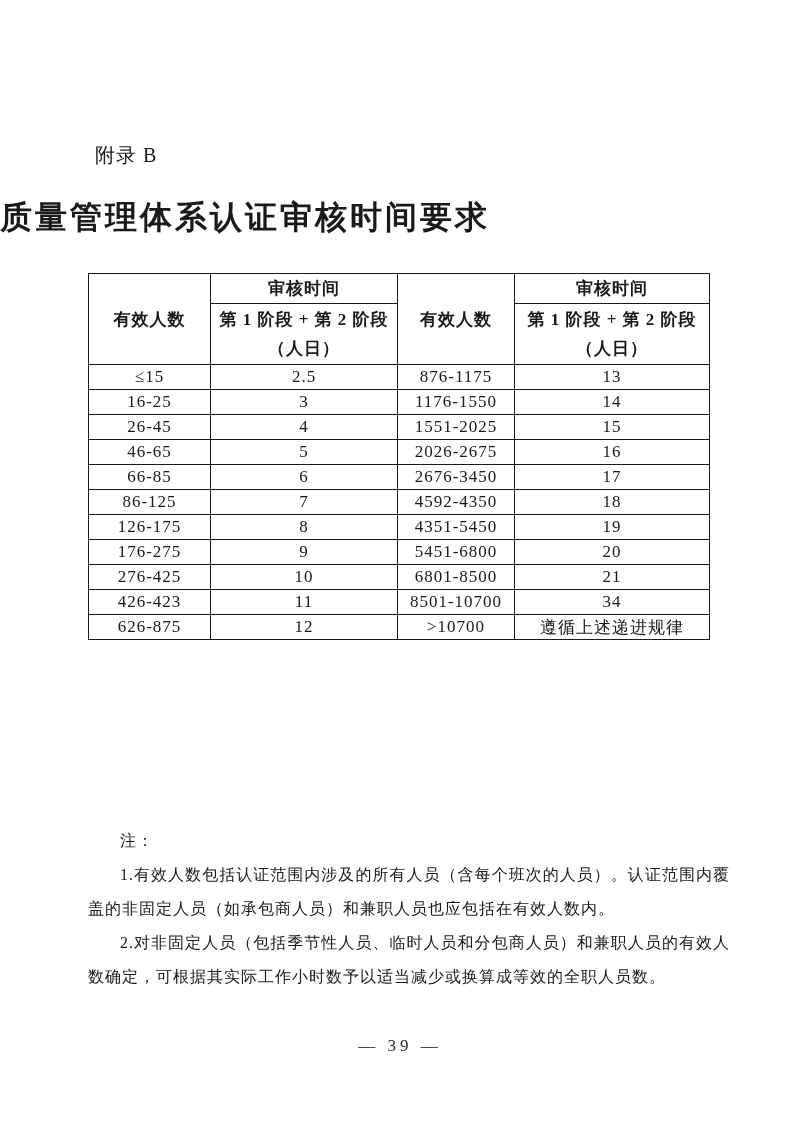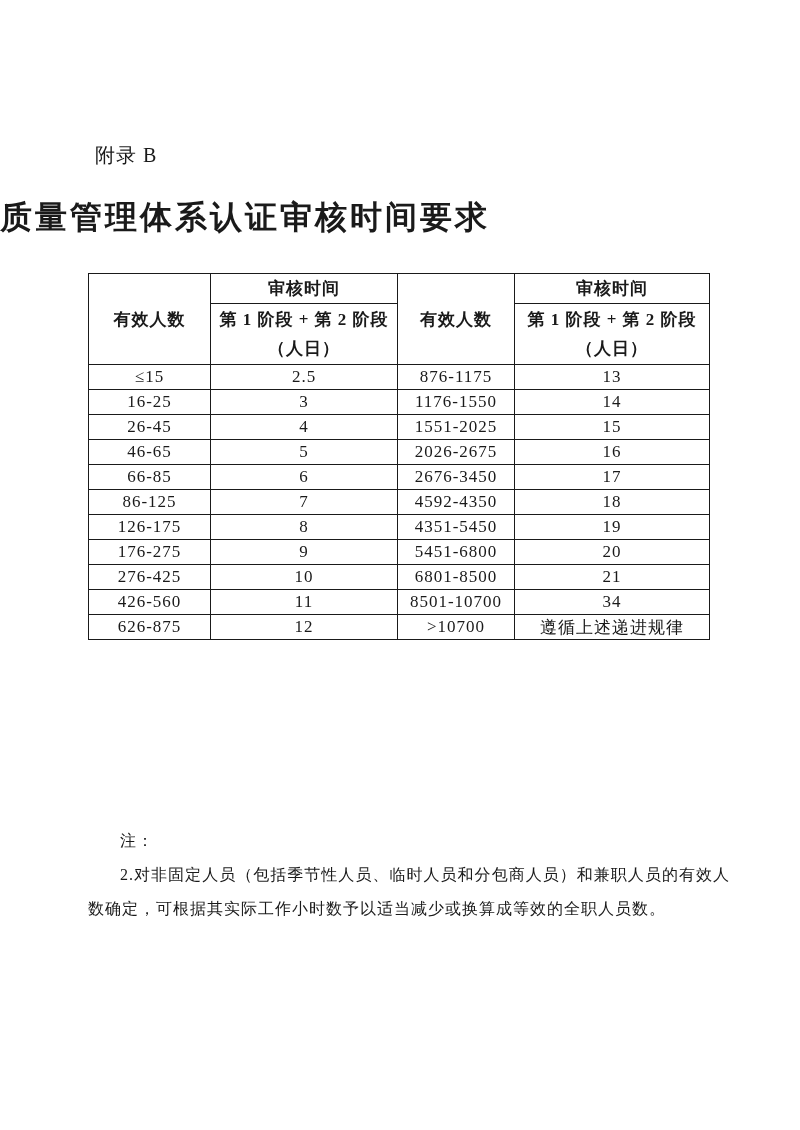--- a/index.html
+++ b/index.html
@@ -159,33 +159,35 @@
         <td>5451-6800</td>
         <td>20</td>
       </tr>
       <tr>
         <td>276-425</td>
         <td>10</td>
         <td>6801-8500</td>
         <td>21</td>
       </tr>
       <tr>
-        <td>426-560</td>
+        <td>426-423</td>
         <td>11</td>
         <td>8501-10700</td>
         <td>34</td>
       </tr>
       <tr>
         <td>626-875</td>
         <td>12</td>
         <td>&gt;10700</td>
         <td>遵循上述递进规律</td>
       </tr>
     </tbody>
   </table>
 
   <div class="notes">
     <div class="note-label">注：</div>
+    <p>1.有效人数包括认证范围内涉及的所有人员（含每个班次的人员）。认证范围内覆盖的非固定人员（如承包商人员）和兼职人员也应包括在有效人数内。</p>
     <p>2.对非固定人员（包括季节性人员、临时人员和分包商人员）和兼职人员的有效人数确定，可根据其实际工作小时数予以适当减少或换算成等效的全职人员数。</p>
   </div>
 
+  <div class="page-number">— 39 —</div>
 
 </div>
 
 </body></html>

